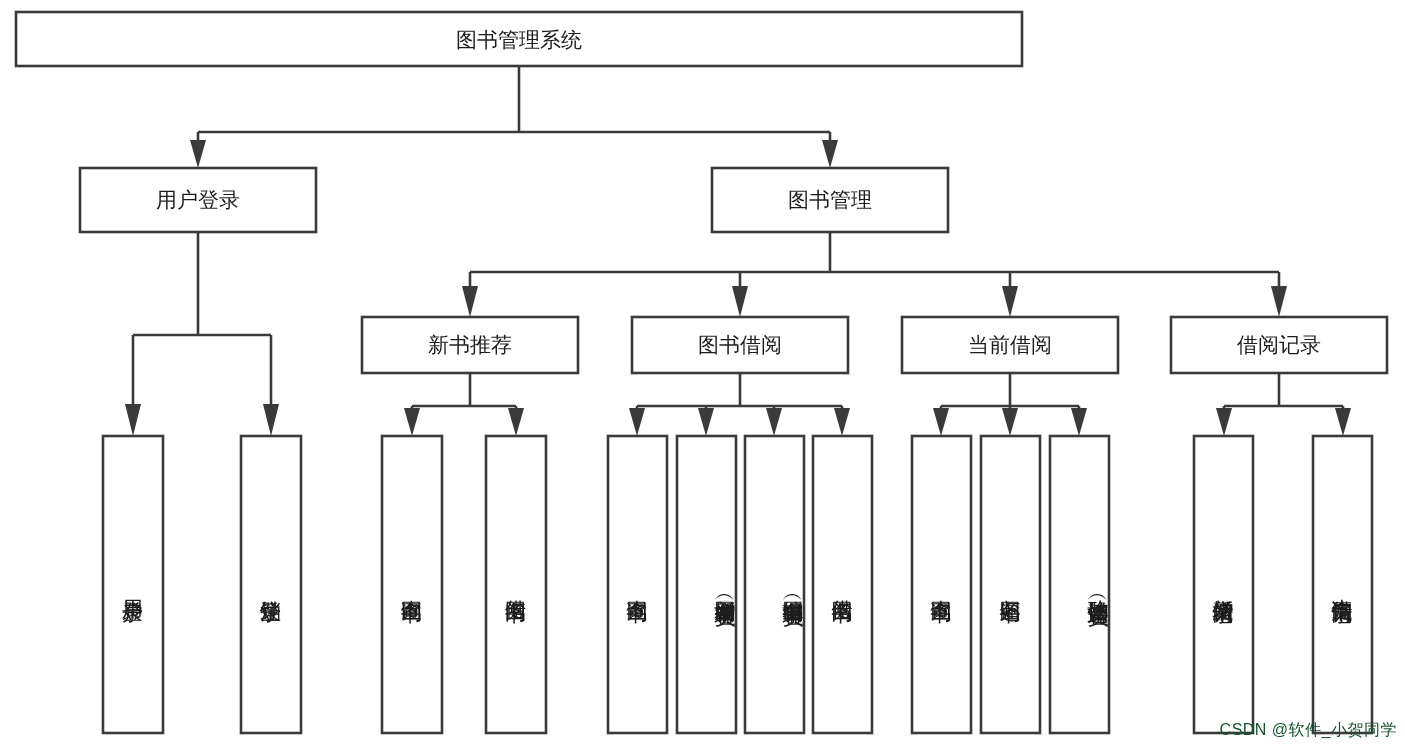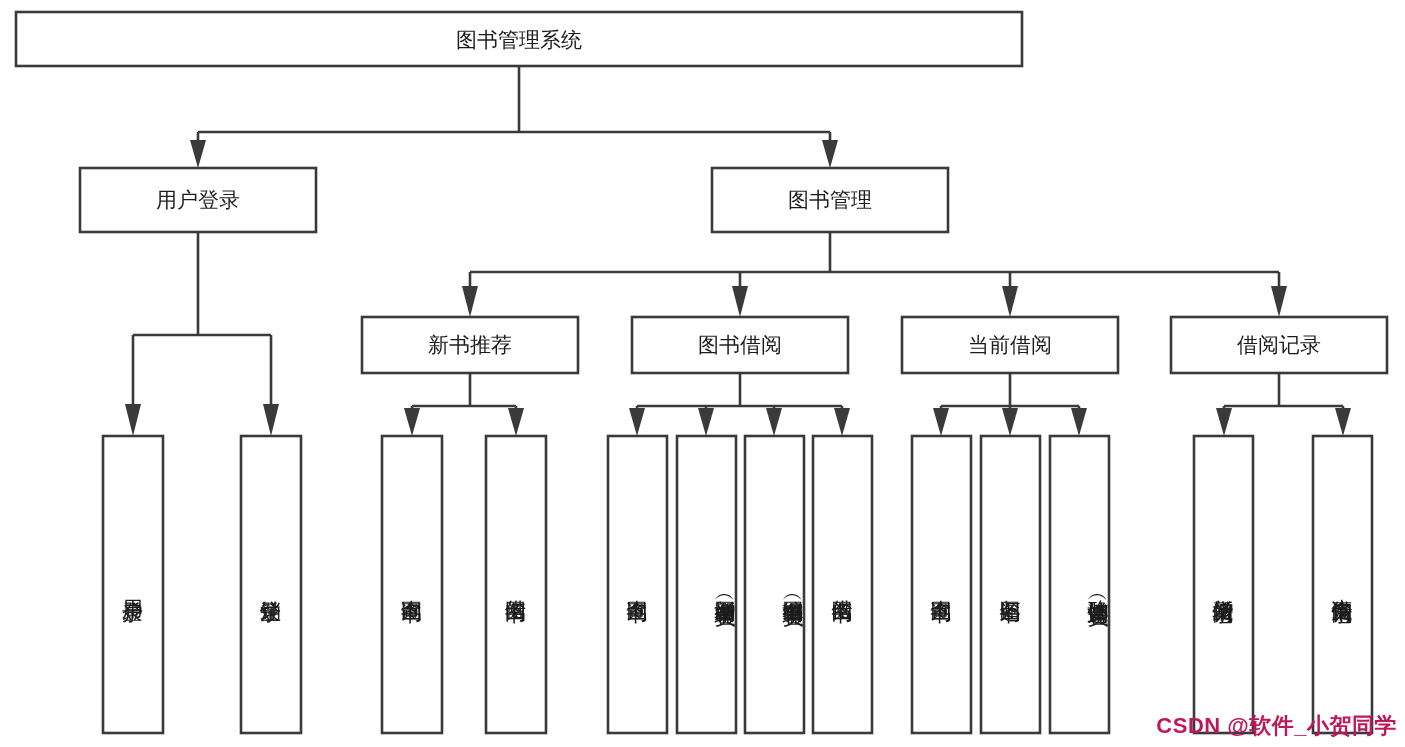--- a/index.html
+++ b/index.html
@@ -64,25 +64,24 @@
     pointer-events: none;
   }
   .node-label-v.center-v {
     align-items: center;
   }
   .watermark {
     position: absolute;
     right: 8px;
     bottom: 6px;
     font-family: "Liberation Sans", "DejaVu Sans", sans-serif;
-    font-size: 22px;
-    color: #be185d;
+    font-size: 16px;
+    color: #14532d;
     letter-spacing: 0.5px;
     white-space: nowrap;
-    font-weight: bold;
   }
 </style>
 </head>
 <body>
 
 <div id="diagram-root">
 
   <svg class="diagram-canvas" viewBox="0 0 1405 747" xmlns="http://www.w3.org/2000/svg">
 
     <g>

